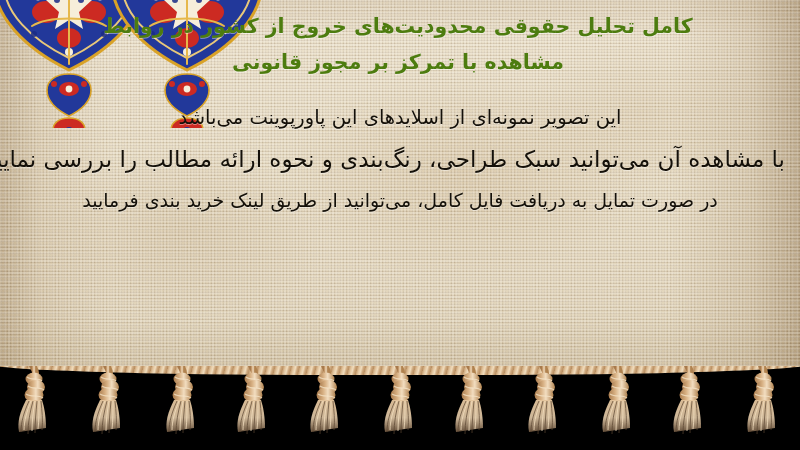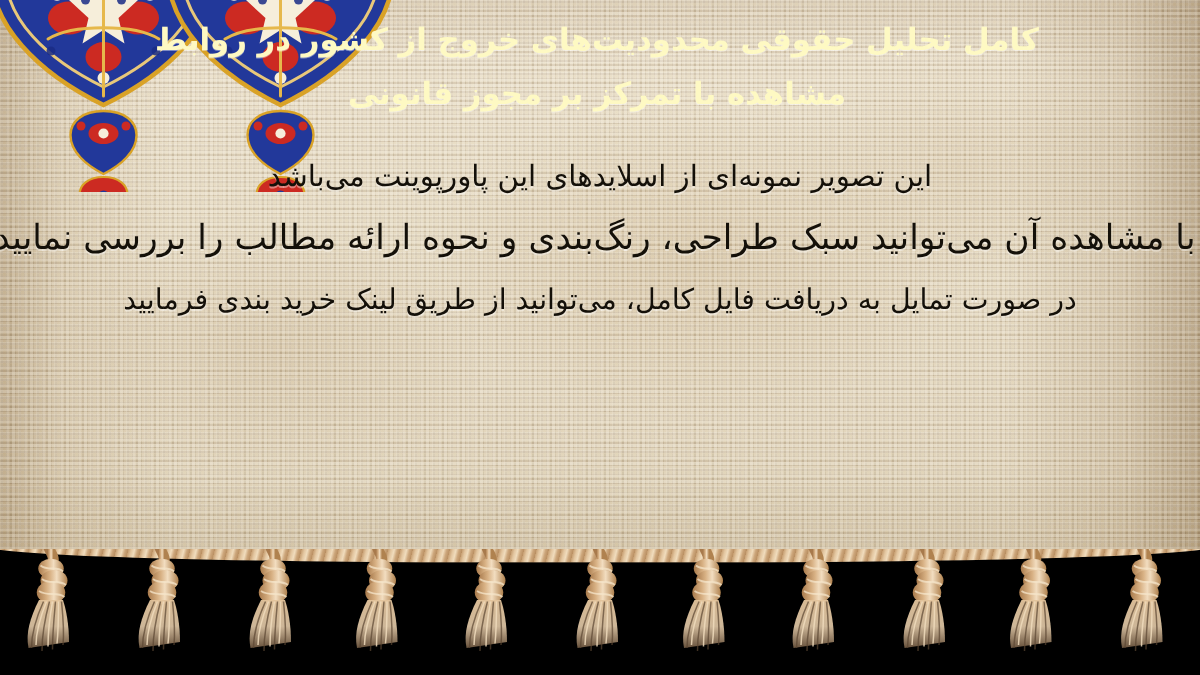--- a/index.html
+++ b/index.html
@@ -108,31 +108,31 @@
 
   .title {
     position: absolute;
     top: 8px;
     right: 0;
     left: 0;
     padding: 0 14px 0 10px;
     font-size: 20.5px;
     font-weight: bold;
     line-height: 1.78;
-    color: #fef9c3;
+    color: #4d7c0f;
     letter-spacing: -.2px;
     text-shadow: 0 1px 0 rgba(255,255,255,.42);
   }
 
   .body-block {
     position: absolute;
     top: 108px;
     right: 0;
     left: 0;
-    padding: 0 3px;
+    padding: 0 15px;
     color: #141009;
     font-size: 19px;
     line-height: 1;
     text-shadow: 0 1px 0 rgba(255,255,255,.40);
   }
   .body-line { display: block; white-space: nowrap; }
   .body-line.l1 { font-size: 19.5px; margin-bottom: 20px; }
   .body-line.l2 { font-size: 23px;   margin-bottom: 20px; }
   .body-line.l3 { font-size: 19px; }
 

